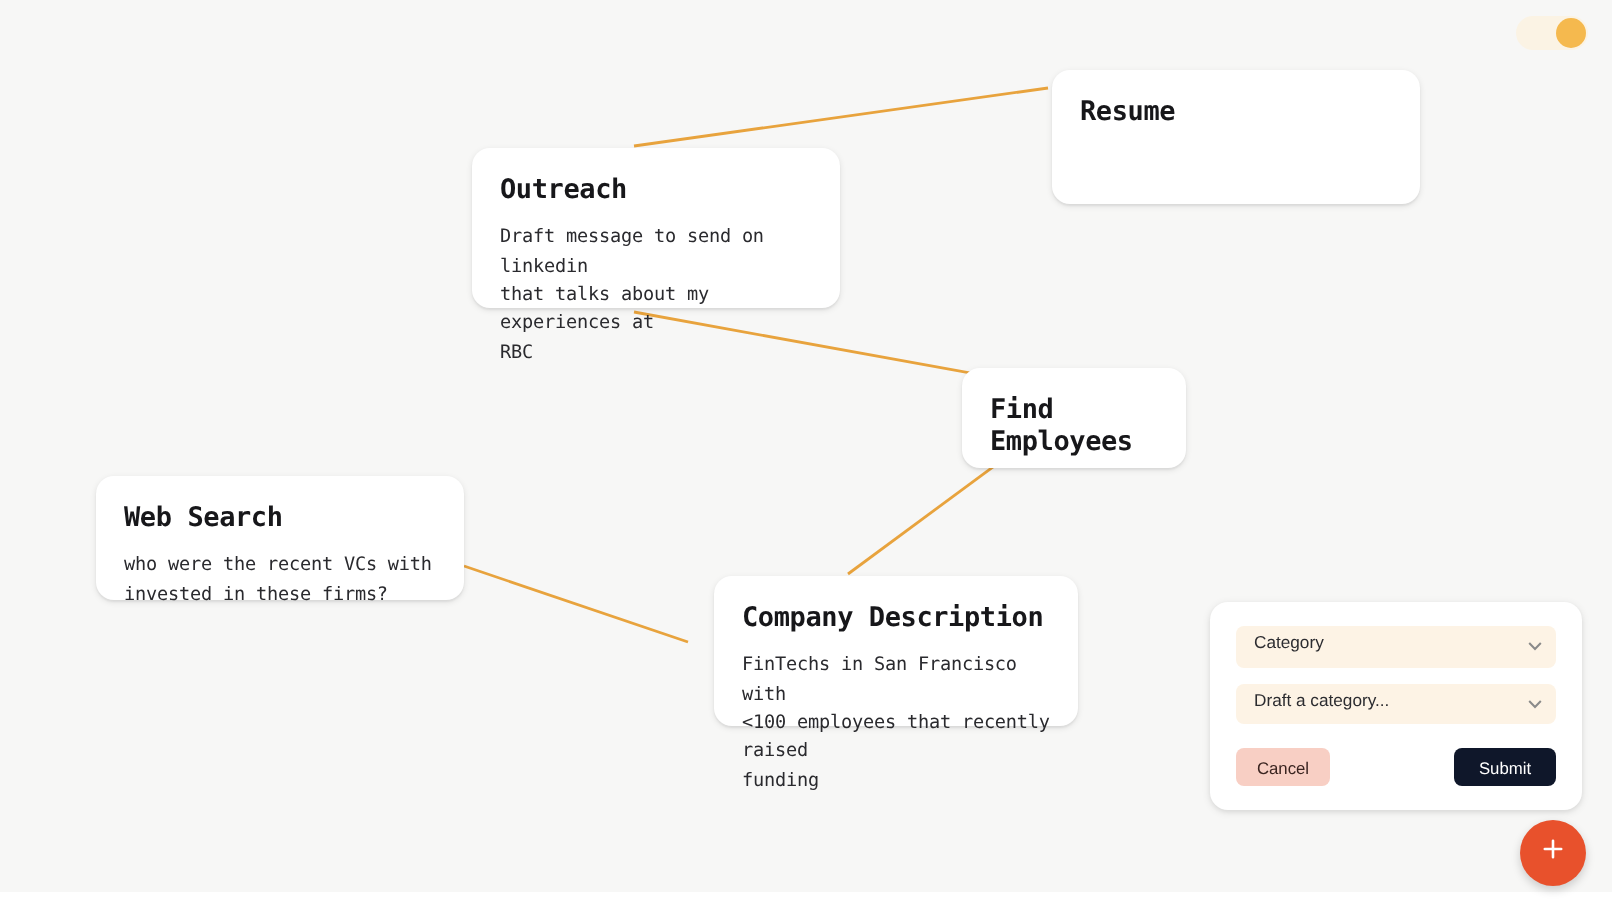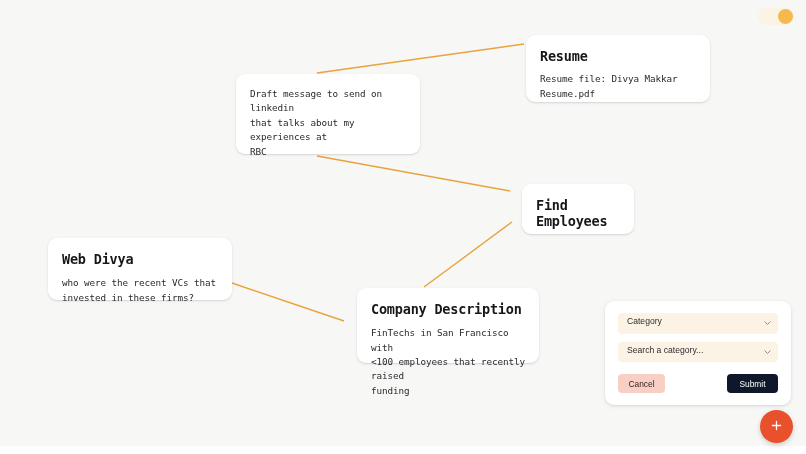--- a/index.html
+++ b/index.html
@@ -49,21 +49,21 @@
     font-family: "DejaVu Sans Mono", "Liberation Mono", monospace;
     font-size: 9.3px;
     line-height: 1.55;
     color: #2a2a2e;
     white-space: pre-line;
     letter-spacing: -0.1px;
   }
 
   #node-outreach   { left: 236px; top: 74px;  width: 184px; height: 80px; }
   #node-resume     { left: 526px; top: 35px;  width: 184px; height: 67px; }
-  #node-find       { left: 522px; top: 184px; width: 112px; height: 50px; }
+  #node-find       { left: 481px; top: 184px; width: 112px; height: 50px; }
   #node-websearch  { left: 48px;  top: 238px; width: 184px; height: 62px; }
   #node-company    { left: 357px; top: 288px; width: 182px; height: 75px; }
 
   #node-find .node-title { margin-bottom: 7px; }
   #node-resume .node-title { margin-bottom: 8px; }
 
   
   #toggle {
     position: absolute;
     right: 12px;
@@ -183,38 +183,37 @@
 <div id="canvas">
 
   <svg id="edges" viewBox="0 0 806 454">
     <line x1="317" y1="73" x2="524" y2="44" stroke="#e8a33d" stroke-width="1.4"></line>
     <line x1="317" y1="156" x2="510" y2="191" stroke="#e8a33d" stroke-width="1.4"></line>
     <line x1="424" y1="287" x2="512" y2="222" stroke="#e8a33d" stroke-width="1.4"></line>
     <line x1="232" y1="283" x2="344" y2="321" stroke="#e8a33d" stroke-width="1.4"></line>
   </svg>
 
   <div class="node" id="node-outreach">
+    <div class="node-title">Outreach</div>
     <div class="node-body">Draft message to send on linkedin
 that talks about my experiences at
 RBC</div>
   </div>
 
   <div class="node" id="node-resume">
     <div class="node-title">Resume</div>
-    <div class="node-body">Resume file: Divya Makkar
-Resume.pdf</div>
   </div>
 
   <div class="node" id="node-find">
     <div class="node-title">Find Employees</div>
   </div>
 
   <div class="node" id="node-websearch">
-    <div class="node-title">Web Divya</div>
-    <div class="node-body">who were the recent VCs that
+    <div class="node-title">Web Search</div>
+    <div class="node-body">who were the recent VCs with
 invested in these firms?</div>
   </div>
 
   <div class="node" id="node-company">
     <div class="node-title">Company Description</div>
     <div class="node-body">FinTechs in San Francisco with
 &lt;100 employees that recently raised
 funding</div>
   </div>
 
@@ -225,21 +224,21 @@
   <div id="form-panel">
     <div class="select">
       <span>Category</span>
       <span class="chev">
         <svg width="7" height="5" viewBox="0 0 7 5">
             <path d="M0.6 1 L3.5 4 L6.4 1" fill="none" stroke="#8a8a8a" stroke-width="1"></path>
           </svg>
       </span>
     </div>
     <div class="select">
-      <span>Search a category...</span>
+      <span>Draft a category...</span>
       <span class="chev">
         <svg width="7" height="5" viewBox="0 0 7 5">
             <path d="M0.6 1 L3.5 4 L6.4 1" fill="none" stroke="#8a8a8a" stroke-width="1"></path>
           </svg>
       </span>
     </div>
     <div class="btn-row">
       <button class="btn" id="cancel-button">Cancel</button>
       <button class="btn" id="submit-button">Submit</button>
     </div>

